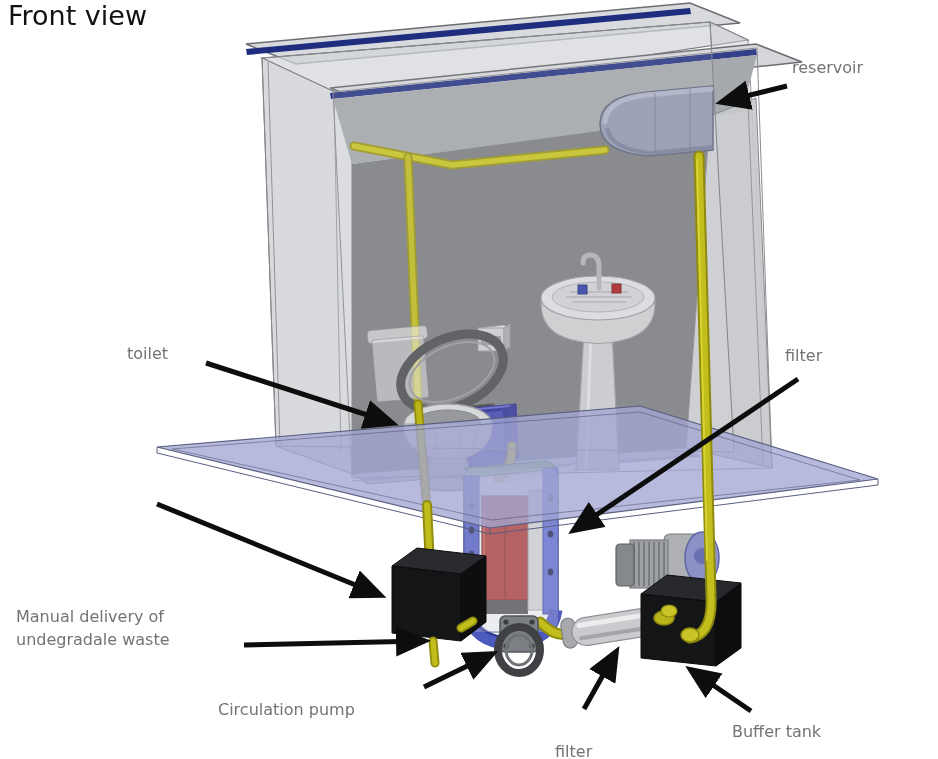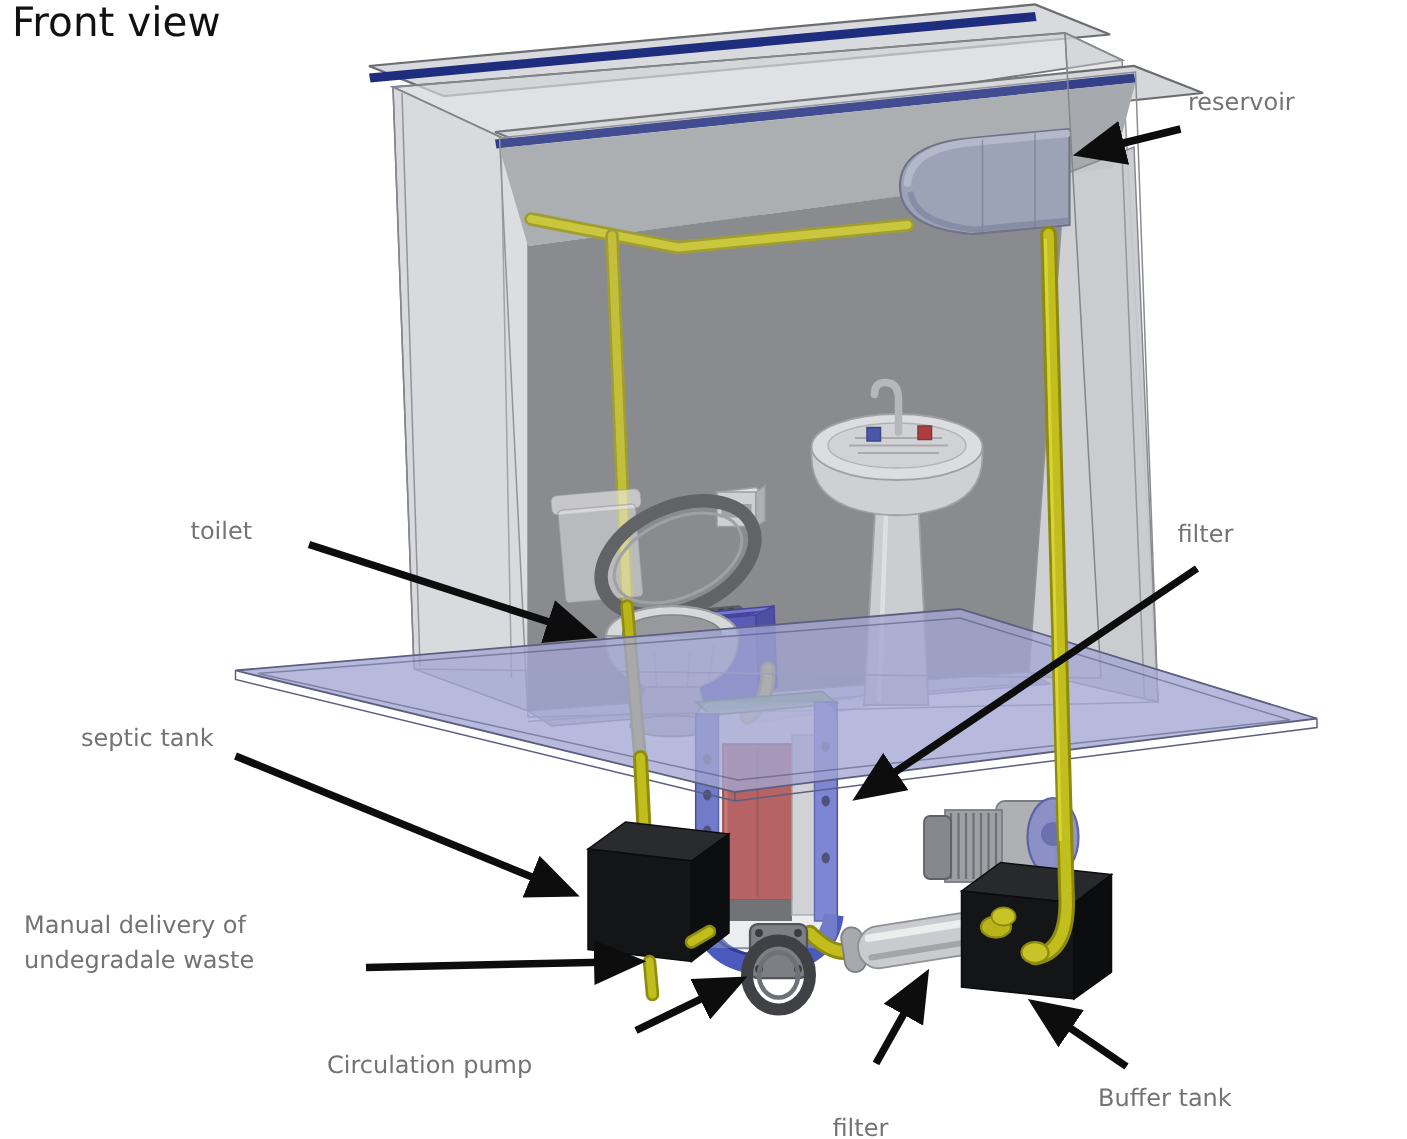--- a/index.html
+++ b/index.html
@@ -260,18 +260,17 @@
     <line x1="424" y1="687" x2="492" y2="654" marker-end="url(#arw)"></line>
     <line x1="584" y1="709" x2="616" y2="652" marker-end="url(#arw)"></line>
     <line x1="751" y1="711" x2="691" y2="670" marker-end="url(#arw)"></line>
   </g>
 </svg>
 
   <div class="lbl title" style="left:8px;top:-2px;">Front view</div>
   <div class="lbl" style="left:792px;top:57px;">reservoir</div>
   <div class="lbl" style="left:127px;top:343px;">toilet</div>
   <div class="lbl" style="left:785px;top:345px;">filter</div>
-  <div class="lbl wrap" style="left:54px;top:481px;width:90px;">septic tank</div>
   <div class="lbl wrap" style="left:16px;top:606px;width:190px;line-height:1.42;">Manual delivery of undegradale waste</div>
   <div class="lbl" style="left:218px;top:699px;">Circulation pump</div>
   <div class="lbl" style="left:555px;top:741px;">filter</div>
   <div class="lbl" style="left:688px;top:721px;margin-left:44px;">Buffer tank</div>
 </div>
 
 </body></html>

